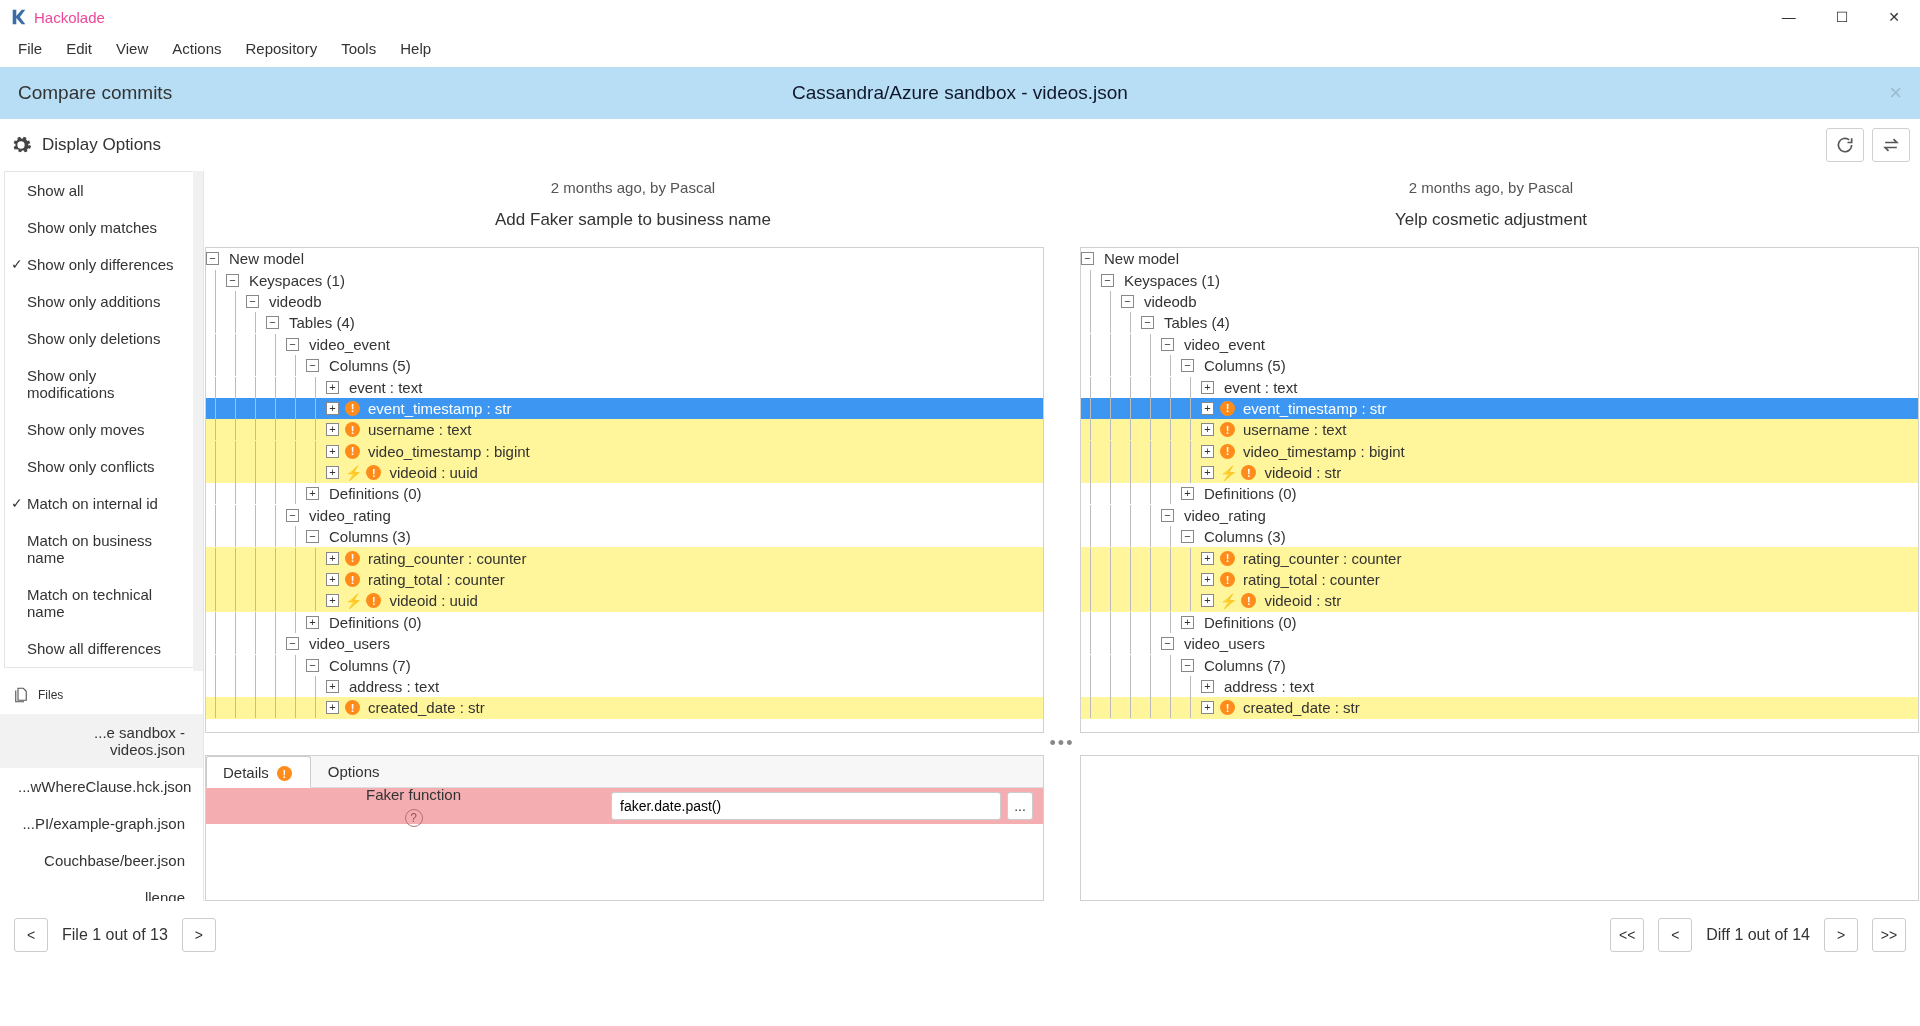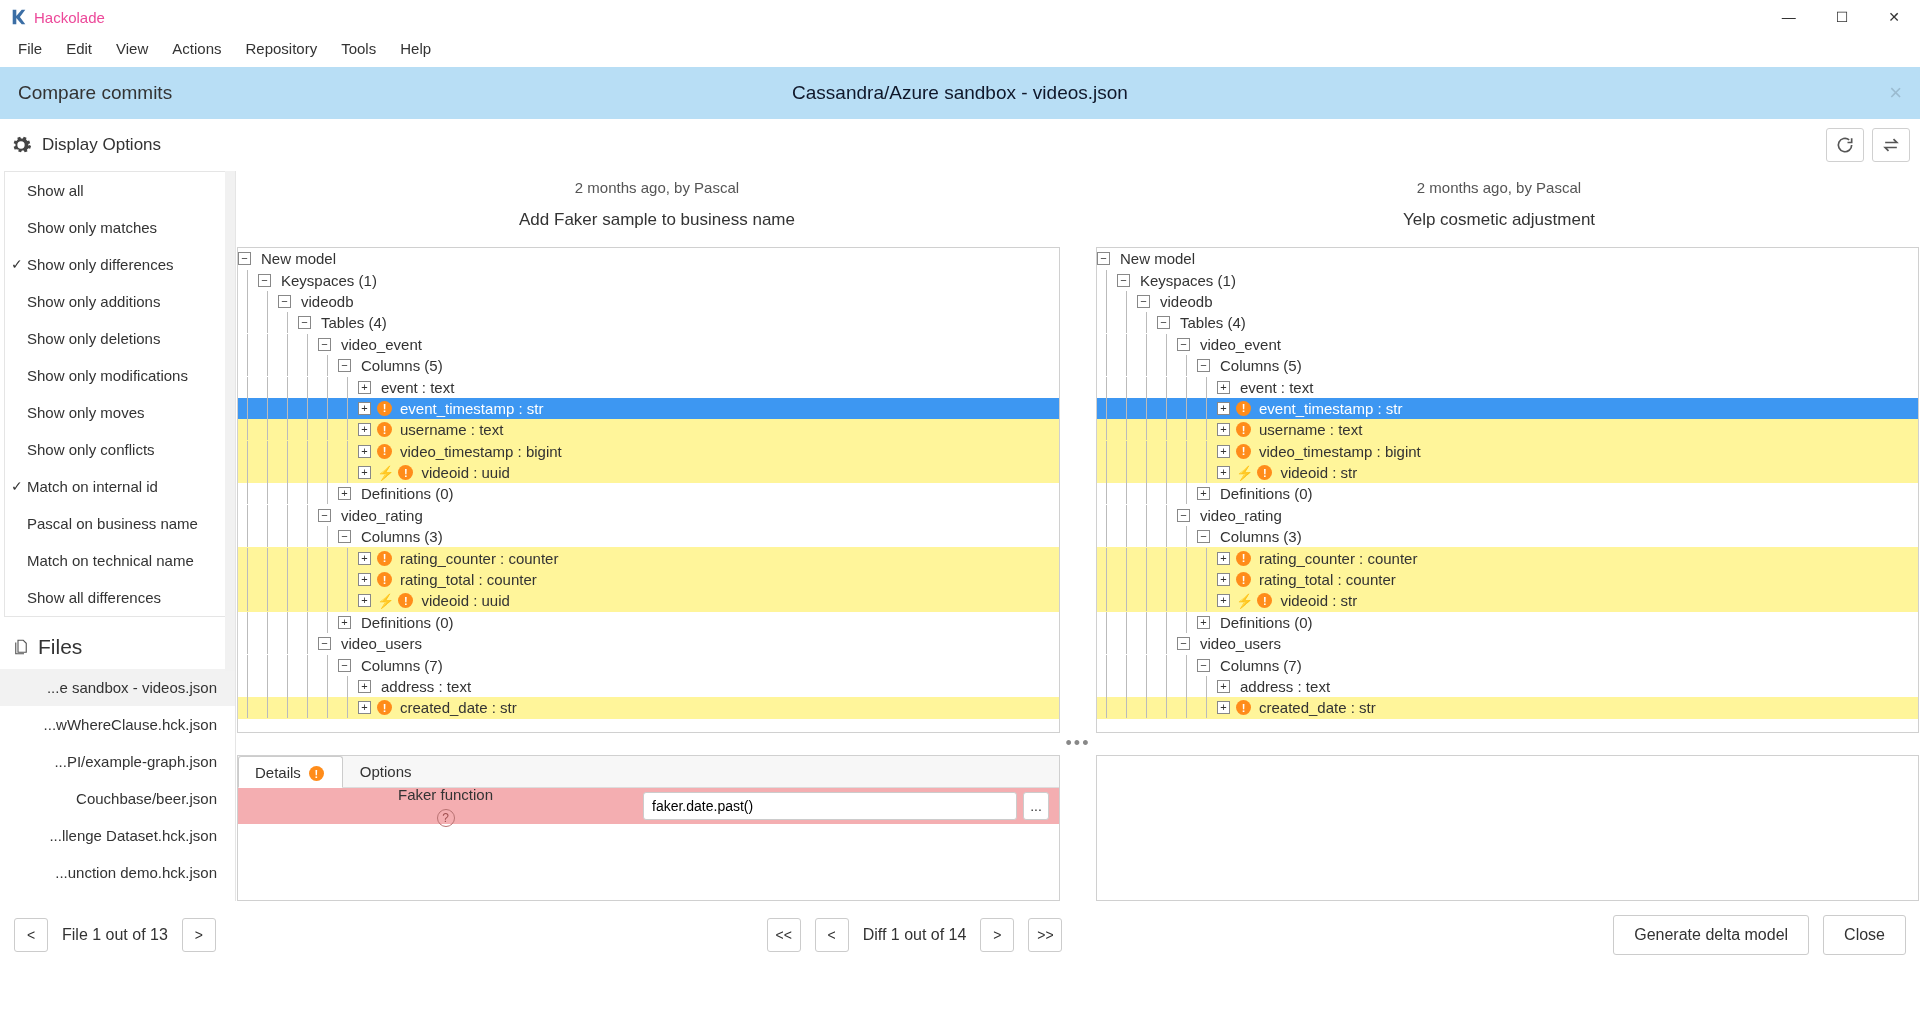--- a/index.html
+++ b/index.html
@@ -15,26 +15,26 @@
 .banner { height:52px; background:#b8def5; display:flex; align-items:center; position:relative; }
 .banner-left { font-size:19px; color:#333; padding-left:18px; }
 .banner-center { position:absolute; left:50%; transform:translateX(-50%); font-size:19px; color:#0f172a; }
 .banner-close { position:absolute; right:18px; font-size:22px; color:#9bbbd0; cursor:pointer; }
 .toolbar { height:52px; display:flex; align-items:center; justify-content:space-between; padding:0 10px; }
 .tool-left { display:flex; align-items:center; gap:10px; font-size:17px; color:#333; }
 .gear { width:22px; height:22px; }
 .tool-right { display:flex; gap:8px; }
 .icon-btn { width:38px; height:34px; border:1px solid #d0d0d0; border-radius:3px; display:flex; align-items:center; justify-content:center; cursor:pointer; background:#fff; }
 .main { display:flex; height:730px; }
-.sidebar { width:236px; border-right:1px solid #e5e5e5; overflow-y:auto; position:relative;}
+.sidebar { width:204px; border-right:1px solid #e5e5e5; overflow-y:auto; position:relative;}
 .sidebar-scrollbar{position:absolute;right:0;top:0;width:10px;height:500px;background:#f1f1f1;}
 .sidebar-section { border:1px solid #e5e5e5; margin:0 4px 8px 4px; }
 .side-item { padding:10px 14px 10px 22px; font-size:15px; cursor:pointer; position:relative;}
 .side-item.checked::before{content:"✓";position:absolute;left:6px;top:10px;font-size:14px;}
-.files-header { display:flex; align-items:center; gap:8px; padding:10px 12px; font-size:21px; }
+.files-header { display:flex; align-items:center; gap:8px; padding:10px 12px; font-size:12px; }
 .file-item { padding:10px 18px; font-size:15px; cursor:pointer; text-align:right;}
 .file-item.active{ background:#f2f2f2; }
 .content { flex:1; display:flex; flex-direction:column; }
 .headers { display:flex; height:76px; }
 .col-header { flex:1; text-align:center; padding-top:8px; }
 .col-header .meta { font-size:15px; color:#555; }
 .col-header .title { font-size:17px; color:#333; margin-top:14px; }
 .trees { display:flex; height:486px; }
 .tree-panel { flex:1; border:1px solid #d0d0d0; overflow:hidden; margin:0 1px; background:#fff; position:relative;}
 .tree-gap{width:34px;}
@@ -125,21 +125,21 @@
     <div class="sidebar-section" id="opts">
         <div class="side-item">Show all</div>
         <div class="side-item">Show only matches</div>
         <div class="side-item checked">Show only differences</div>
         <div class="side-item">Show only additions</div>
         <div class="side-item">Show only deletions</div>
         <div class="side-item">Show only modifications</div>
         <div class="side-item">Show only moves</div>
         <div class="side-item">Show only conflicts</div>
         <div class="side-item checked">Match on internal id</div>
-        <div class="side-item">Pascal on business name</div>
+        <div class="side-item">Match on business name</div>
         <div class="side-item">Match on technical name</div>
         <div class="side-item">Show all differences</div>
       </div>
     <div class="files-header">
       <svg width="18" height="18" viewBox="0 0 24 24">
           <path fill="none" stroke="#555" stroke-width="1.5" d="M8 3h7l4 4v12H8zM5 6v15h11"></path>
         </svg>
       <span>Files</span>
     </div>
     <div id="files">
@@ -613,17 +613,13 @@
     <span class="footer-text">File 1 out of 13</span>
     <div class="nav-btn">&gt;</div>
   </div>
   <div class="footer-center">
     <div class="nav-btn">&lt;&lt;</div>
     <div class="nav-btn">&lt;</div>
     <span class="footer-text">Diff 1 out of 14</span>
     <div class="nav-btn">&gt;</div>
     <div class="nav-btn">&gt;&gt;</div>
   </div>
-  <div class="footer-right">
-    <div class="big-btn">Generate delta model</div>
-    <div class="big-btn">Close</div>
-  </div>
 </div>
 
 </body></html>

